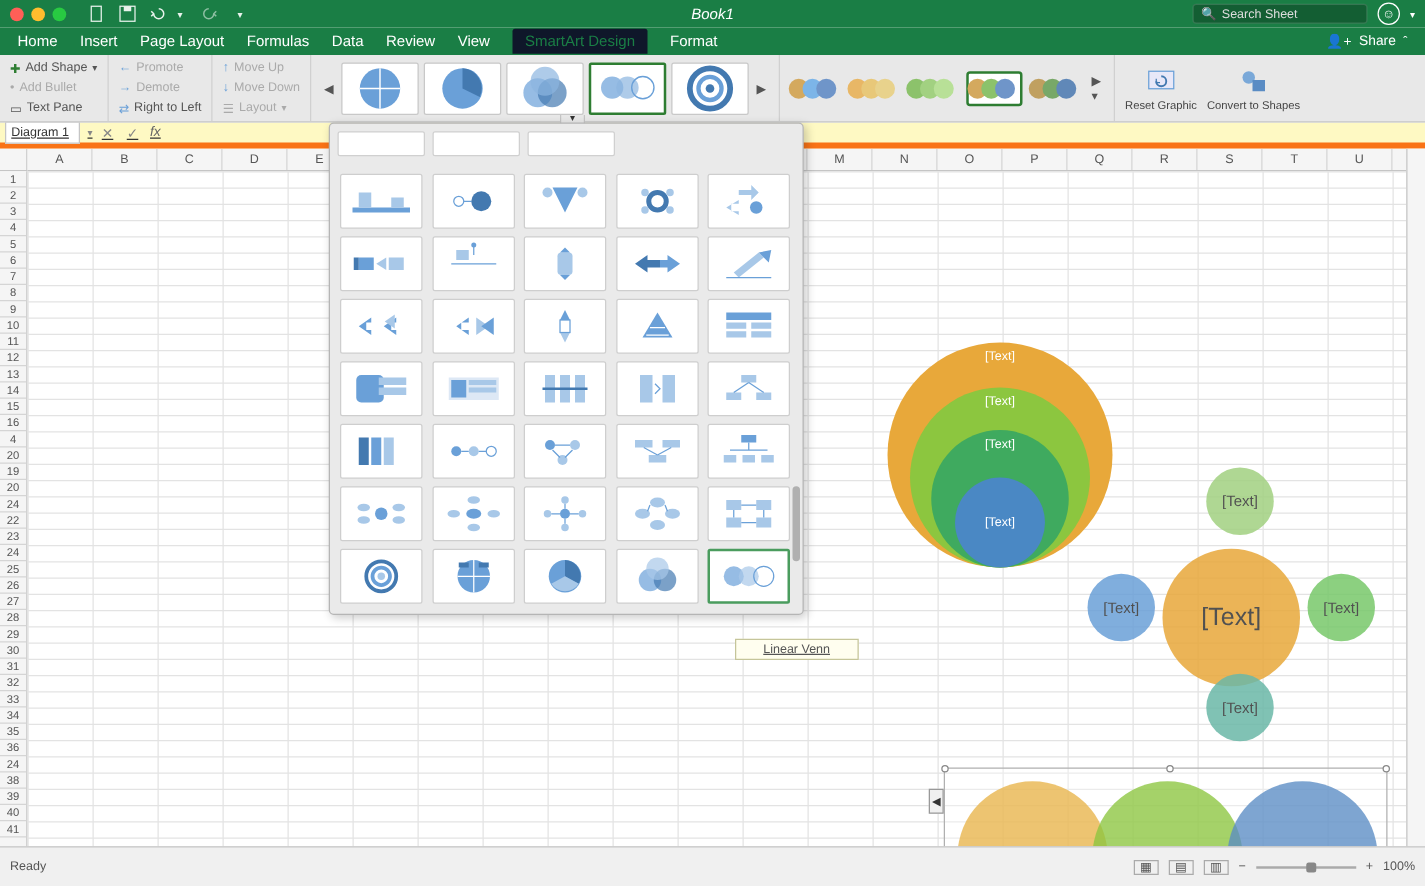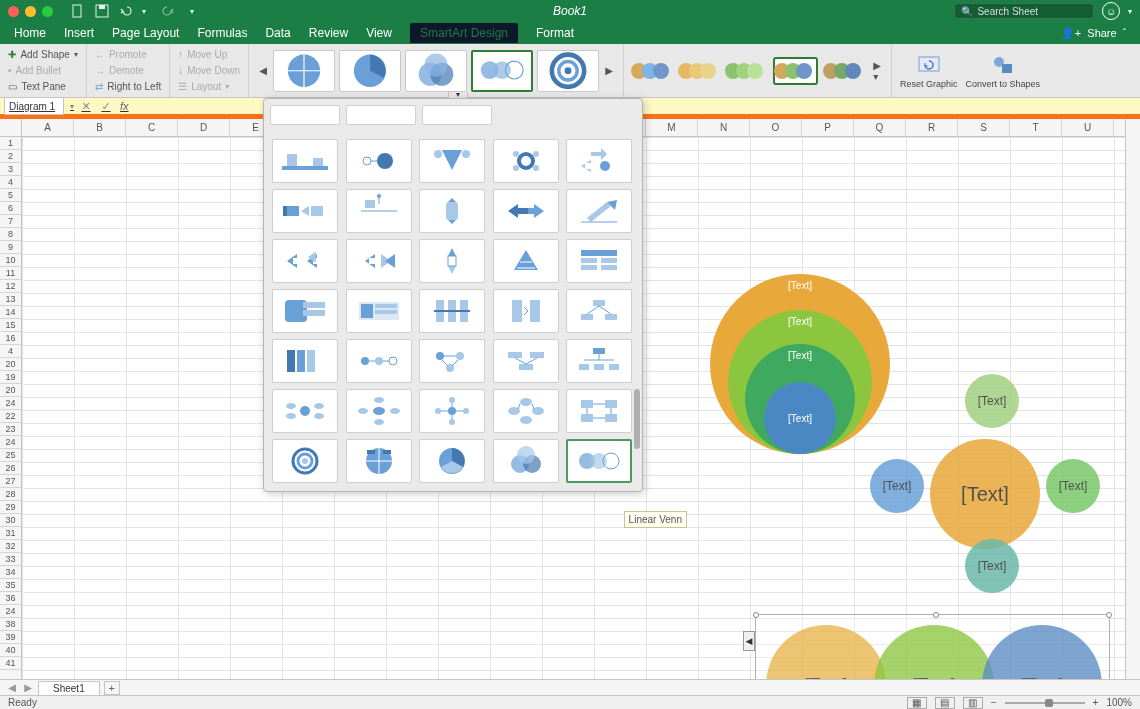--- a/index.html
+++ b/index.html
@@ -73,21 +73,21 @@
 
 .dropdown-gallery { position: absolute; top: 98px; left: 263px; width: 380px; background: #eaeaea; border: 1px solid #b5b5b5; box-shadow: 2px 2px 8px rgba(0,0,0,0.2); border-radius: 4px; z-index: 100; }
 .dd-toprow { display: flex; gap: 6px; padding: 6px; }
 .dd-topitem { width: 70px; height: 20px; background: #fff; border: 1px solid #d0d0d0; border-radius: 2px; }
 .dd-section-label { padding: 4px 8px; font-size: 10px; color: #666; background: #e0e0e0; border-top: 1px solid #ccc; border-bottom: 1px solid #ccc; }
 .dd-grid { display: grid; grid-template-columns: repeat(5, 1fr); gap: 6px; padding: 8px; position: relative; }
 .dd-item { width: 66px; height: 44px; background: #fff; border: 1px solid #cecece; border-radius: 2px; display: flex; align-items: center; justify-content: center; cursor: pointer; position: relative; }
 .dd-item.sel { border: 2px solid #4a9c5e; }
 .dd-scrollbar { position: absolute; right: 2px; top: 150px; width: 6px; height: 260px; }
 .dd-thumb { position: absolute; top: 140px; width: 6px; height: 60px; background: #b0b0b0; border-radius: 3px; }
-.tooltip { position: absolute; top: 412px; right: -45px; background: #fffeef; border: 1px solid #c5c59a; padding: 2px 4px; font-size: 10px; color: #555; white-space: nowrap; z-index: 110; }
+.tooltip { position: absolute; top: 412px; right: -45px; background: #fffeef; border: 1px solid #c5c59a; padding: 2px 22px; font-size: 10px; color: #555; white-space: nowrap; z-index: 110; text-decoration: underline; }
 
 
 .stacked-venn { position: absolute; top: 155px; left: 710px; width: 180px; height: 180px; }
 .sv-circle { position: absolute; border-radius: 50%; display: flex; align-items: flex-start; justify-content: center; padding-top: 6px; font-size: 10px; color: #fff; }
 
 .interconnected { position: absolute; top: 265px; left: 870px; width: 230px; height: 220px; }
 .ic-circle { position: absolute; border-radius: 50%; display: flex; align-items: center; justify-content: center; font-size: 12px; color: #333; opacity: 0.85; }
 
 .linear-venn-box { position: absolute; top: 495px; left: 755px; width: 355px; height: 140px; border: 1px solid #b0b0b0; background: rgba(255,255,255,0.3); }
 .lvb-handle { position: absolute; width: 6px; height: 6px; background: #fff; border: 1px solid #888; border-radius: 50%; }
@@ -97,21 +97,21 @@
 
 .sheet-tabs { position: absolute; bottom: 14px; left: 0; right: 0; height: 16px; background: #f5f5f5; border-top: 1px solid #c5c5c5; display: flex; align-items: center; padding: 0 6px; gap: 4px; }
 .sheet-nav { width: 12px; font-size: 10px; color: #999; cursor: pointer; text-align: center; }
 .sheet-tab { padding: 1px 14px; background: #fff; border: 1px solid #c5c5c5; border-bottom: none; font-size: 10px; cursor: pointer; }
 .add-sheet { width: 16px; height: 14px; border: 1px solid #c5c5c5; display: flex; align-items: center; justify-content: center; cursor: pointer; font-size: 11px; color: #666; }
 
 .scrollbar-h { position: absolute; bottom: 14px; right: 0; left: 170px; height: 16px; background: #f5f5f5; border-top: 1px solid #c5c5c5; }
 .scrollbar-v { position: absolute; top: 119px; right: 0; bottom: 30px; width: 15px; background: #f5f5f5; border-left: 1px solid #c5c5c5; }
 
 
-.statusbar { position: absolute; bottom: 0; left: 0; right: 0; height: 14px; background: #f0f0f0; border-top: 1px solid #c5c5c5; display: flex; align-items: center; padding: 0 8px; font-size: 10px; color: #555; }
+.statusbar { position: absolute; bottom: 0; left: 0; right: 0; height: 32px; background: #f0f0f0; border-top: 1px solid #c5c5c5; display: flex; align-items: center; padding: 0 8px; font-size: 10px; color: #555; }
 .sb-right { margin-left: auto; display: flex; align-items: center; gap: 8px; }
 .view-btn { width: 20px; height: 12px; border: 1px solid #aaa; cursor: pointer; display: flex; align-items: center; justify-content: center; }
 .zoom-slider { width: 80px; height: 2px; background: #aaa; position: relative; }
 .zoom-thumb { position: absolute; left: 40px; top: -3px; width: 8px; height: 8px; background: #888; border-radius: 2px; }
 .dd-thumb-svg { width: 56px; height: 38px; }
 </style>
 </head>
 <body>
 
 <div class="titlebar">

